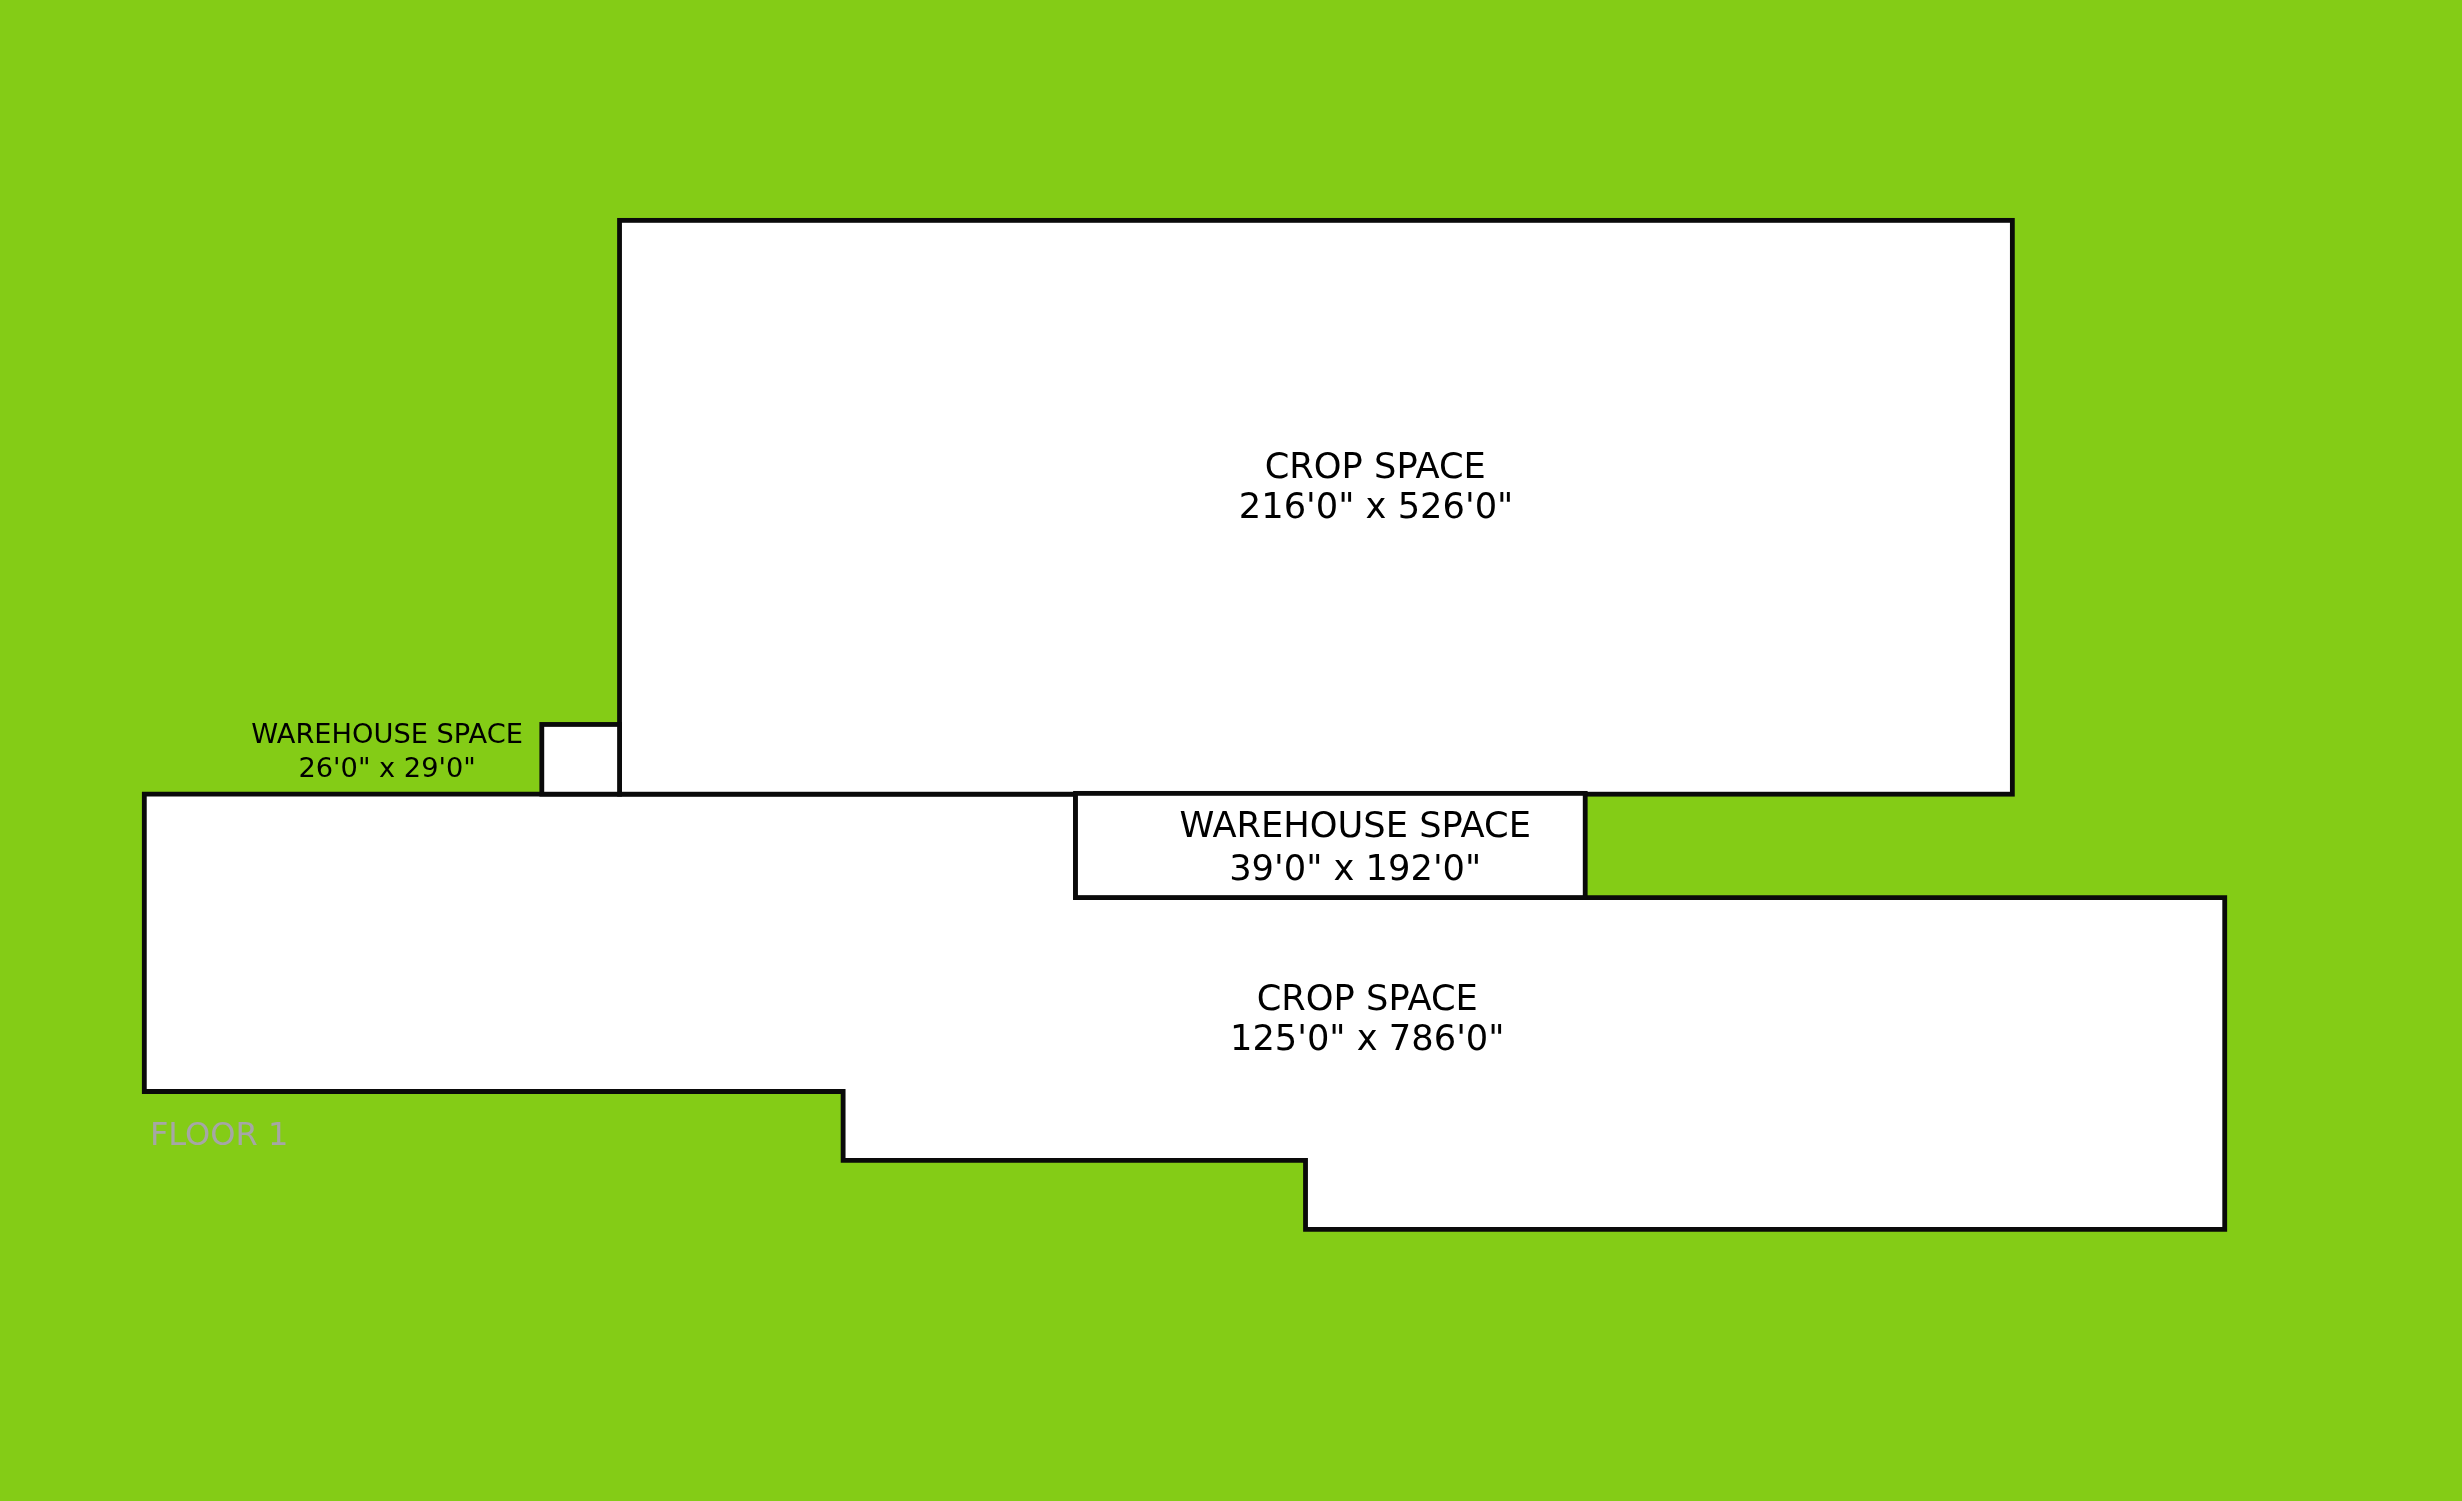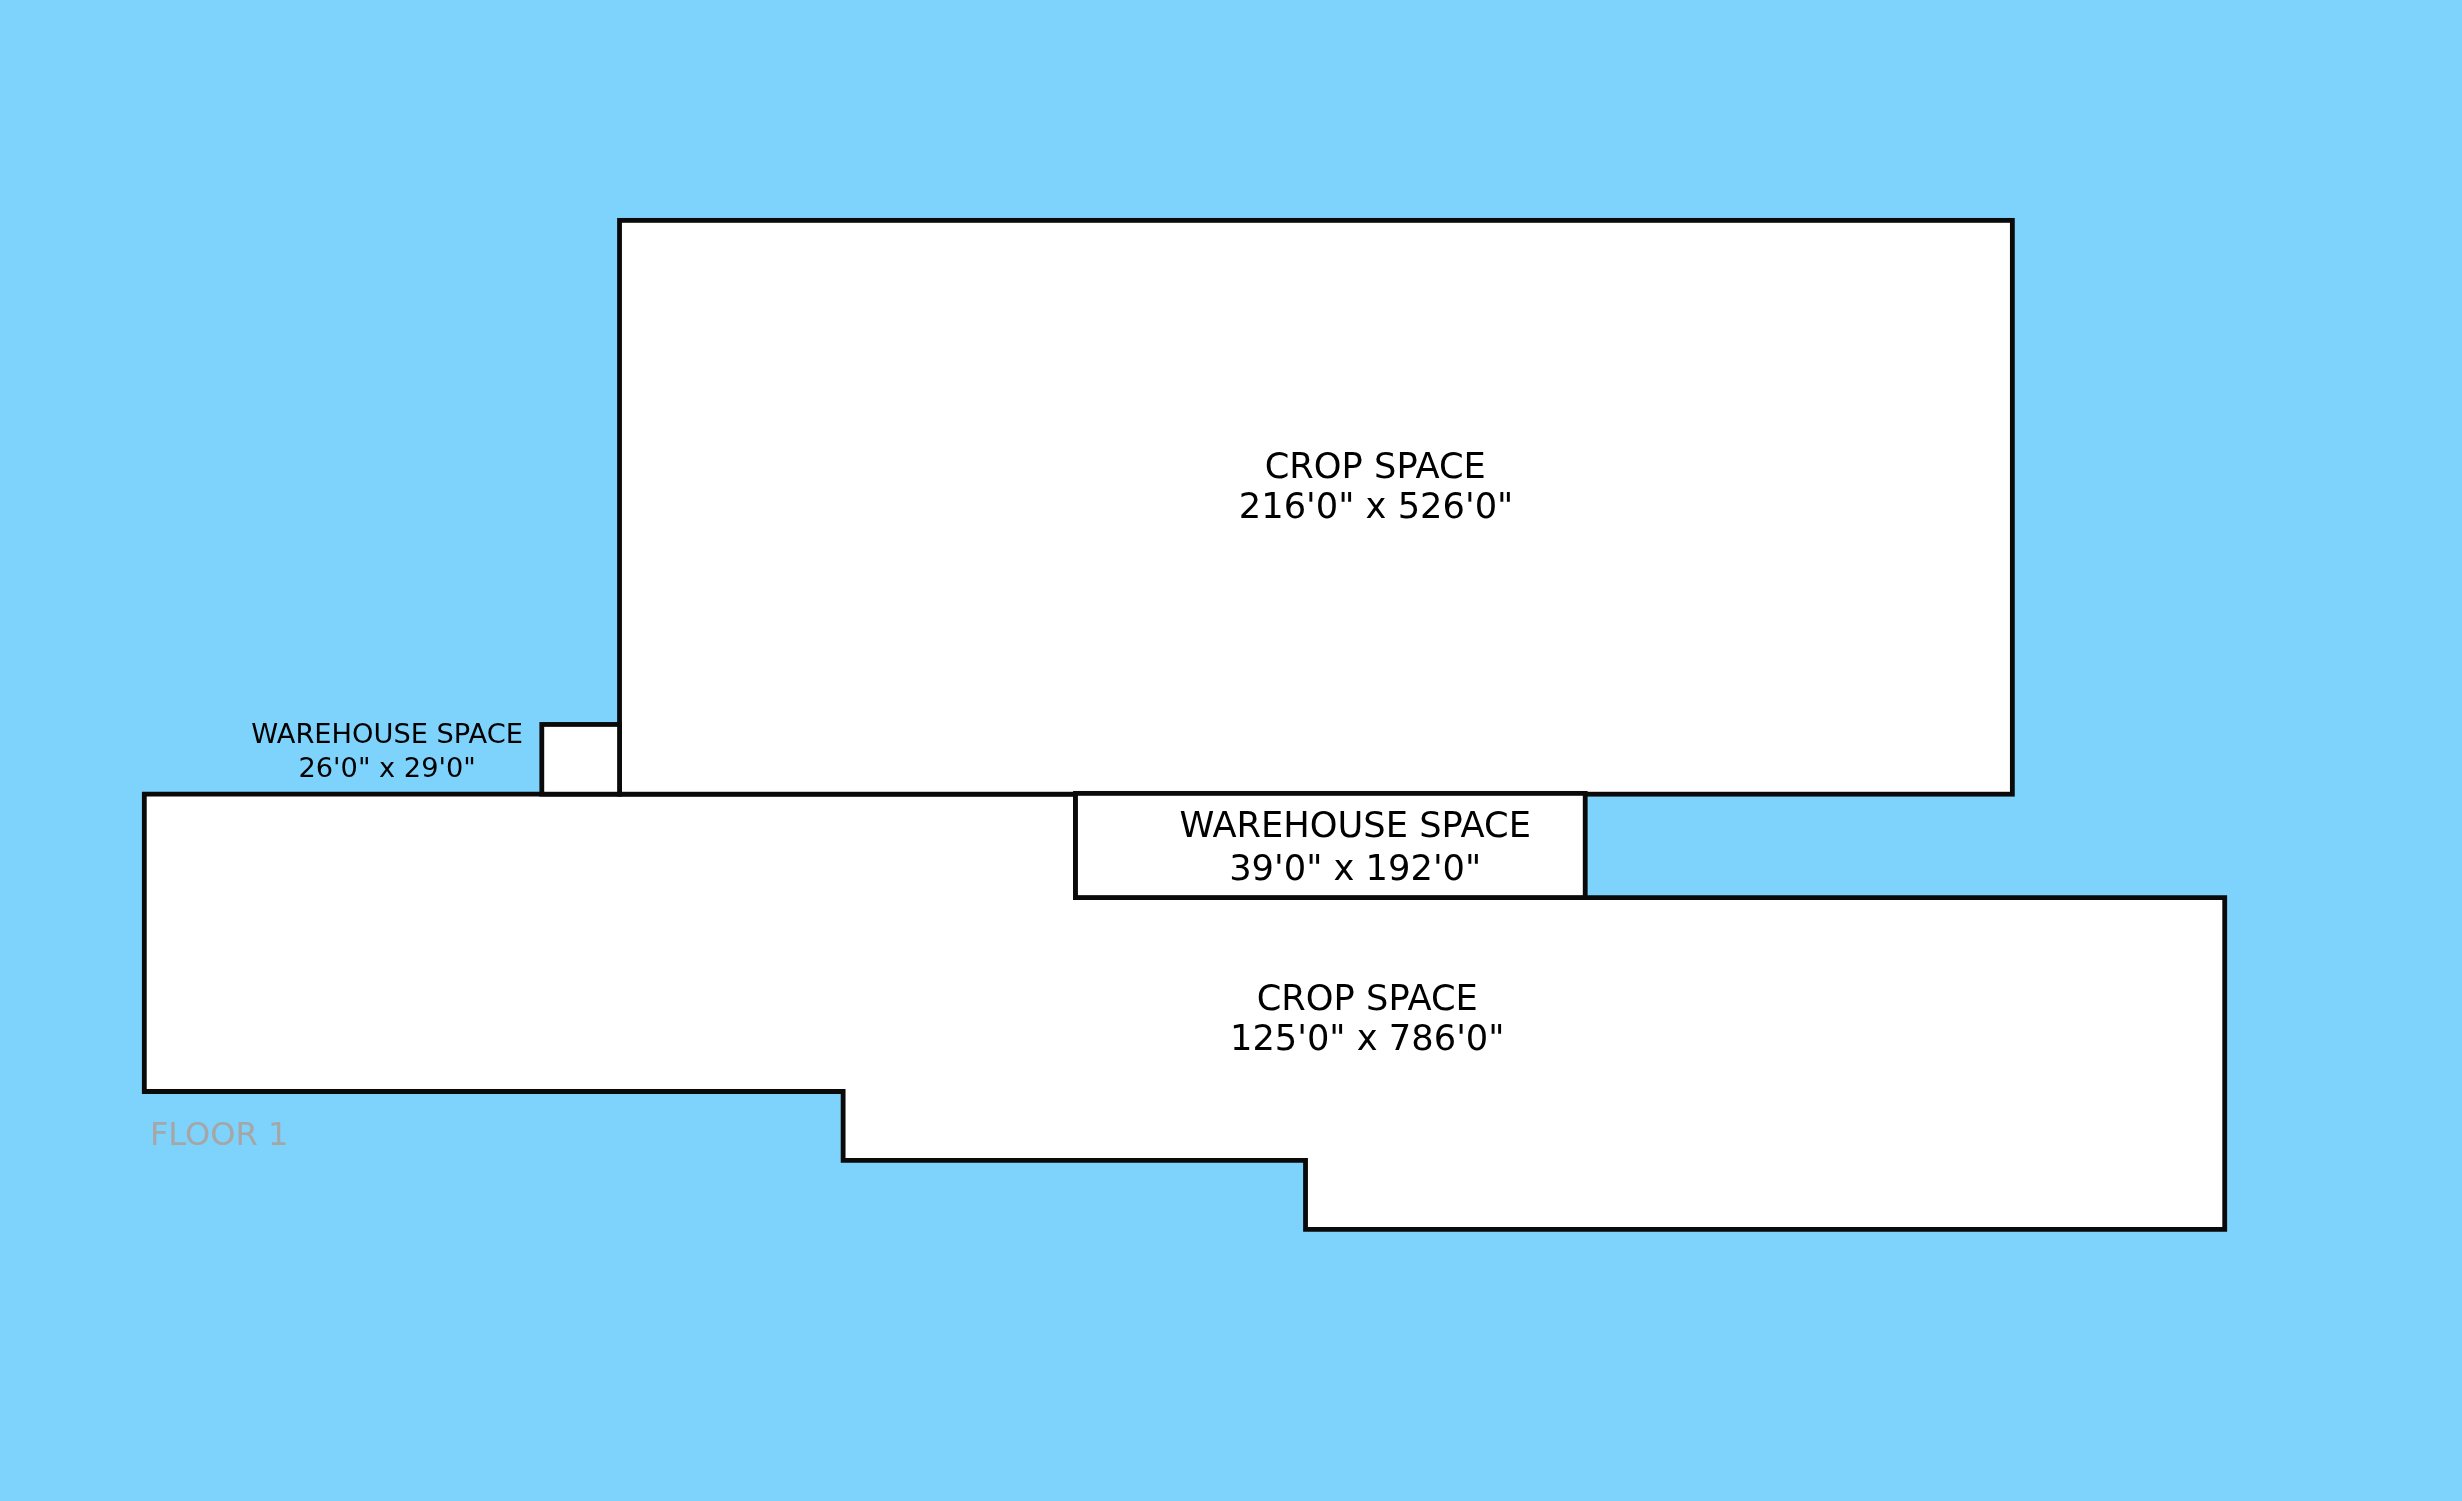--- a/index.html
+++ b/index.html
@@ -7,21 +7,21 @@
     padding: 0;
     width: 2462px;
     height: 1501px;
     background: #ffffff;
     overflow: hidden;
   }
   .plan-wrap {
     position: relative;
     width: 2462px;
     height: 1501px;
-    background: #7dd3fc;
+    background: #84cc16;
   }
   svg {
     display: block;
   }
   .room-outline {
     fill: #ffffff;
     stroke-width: 6;
     stroke-linejoin: miter;
   }
   .room-label {

